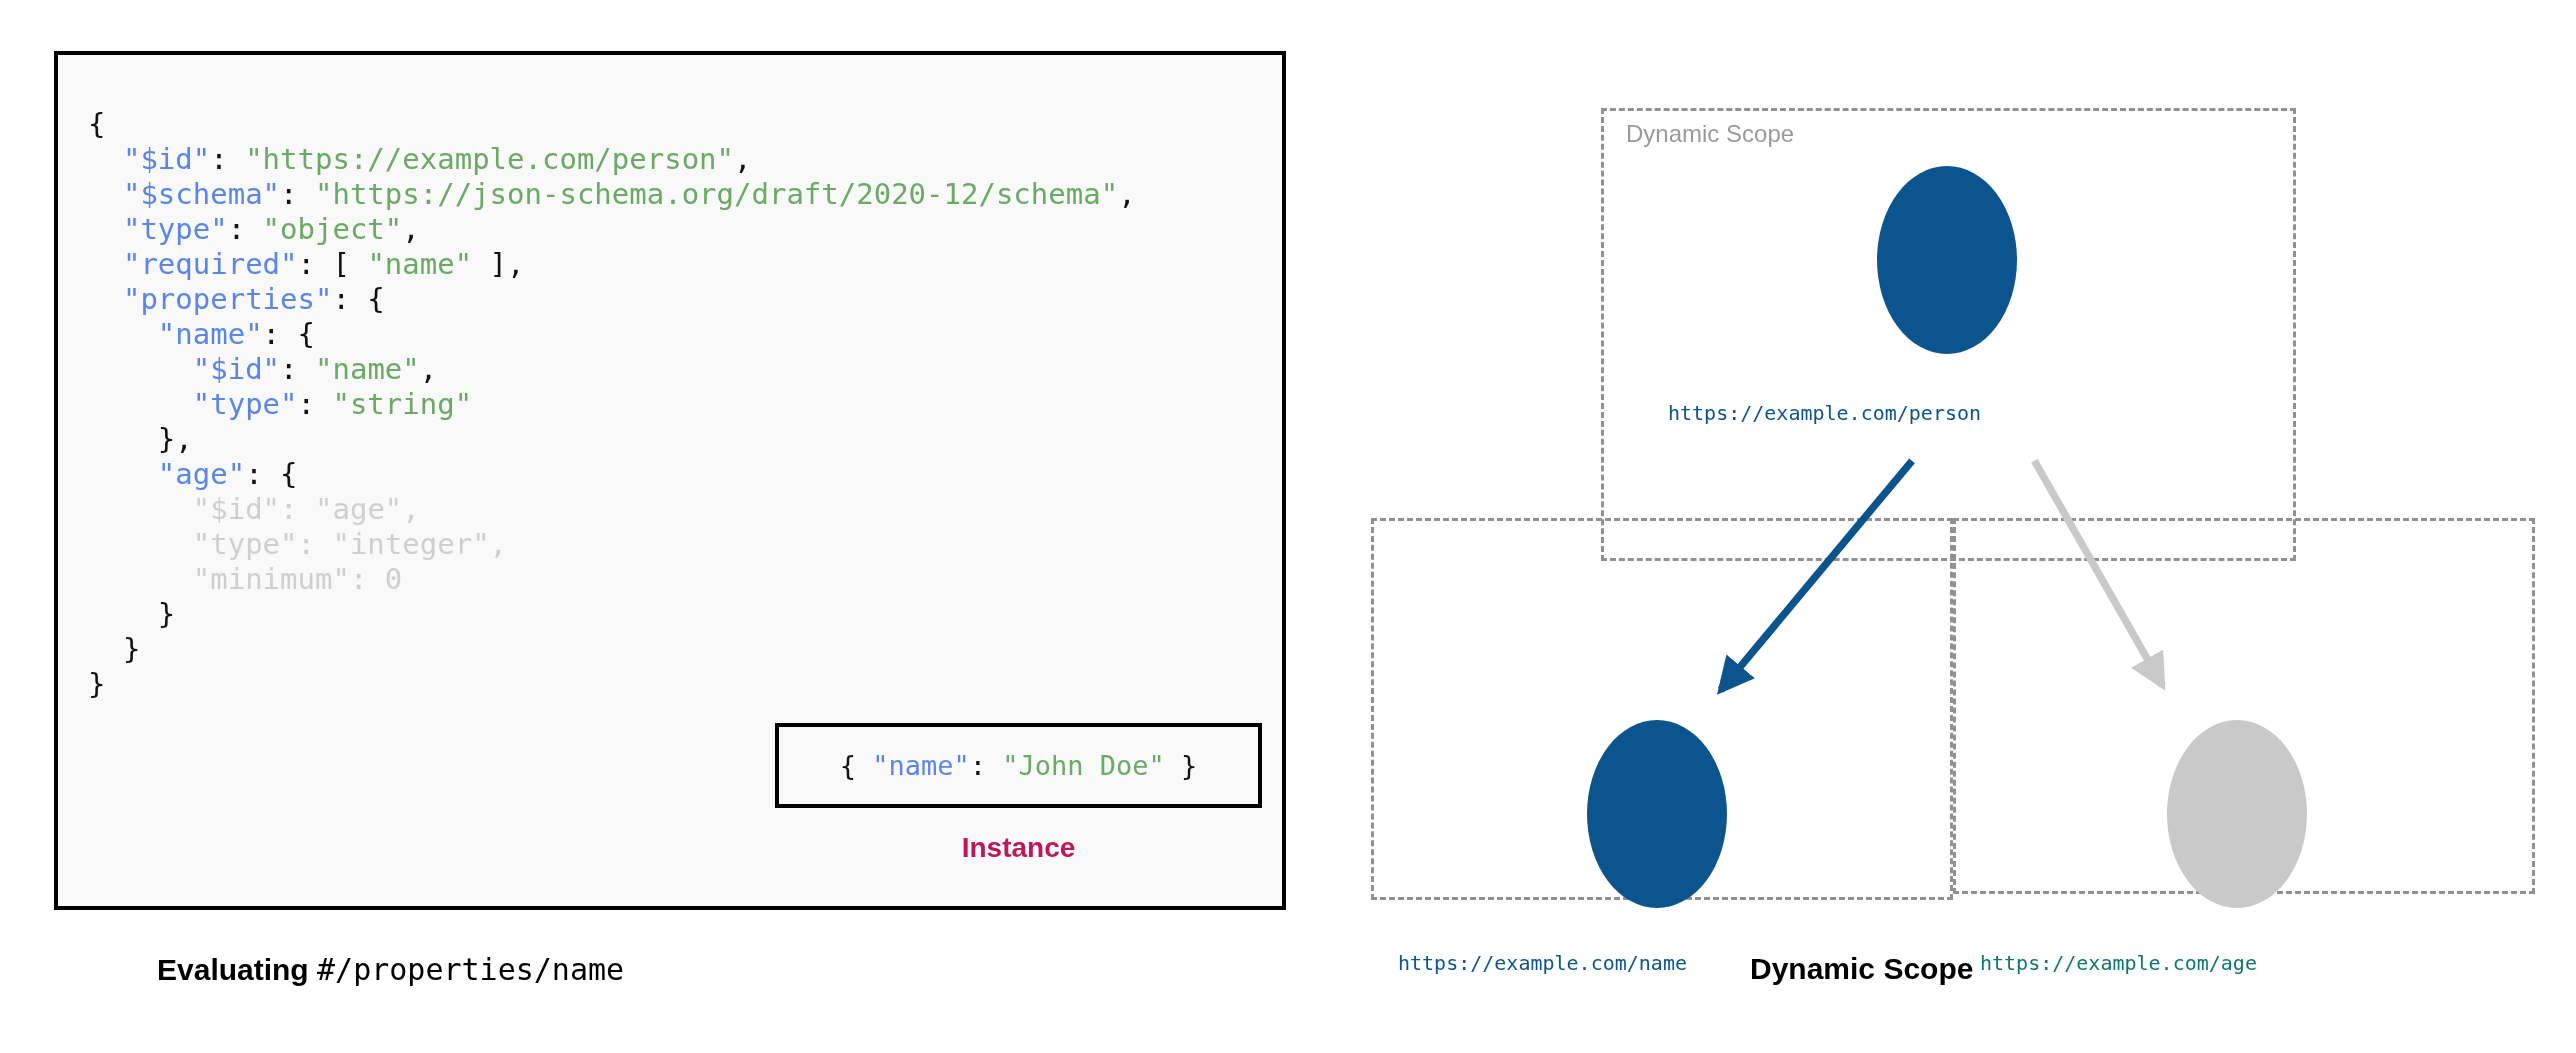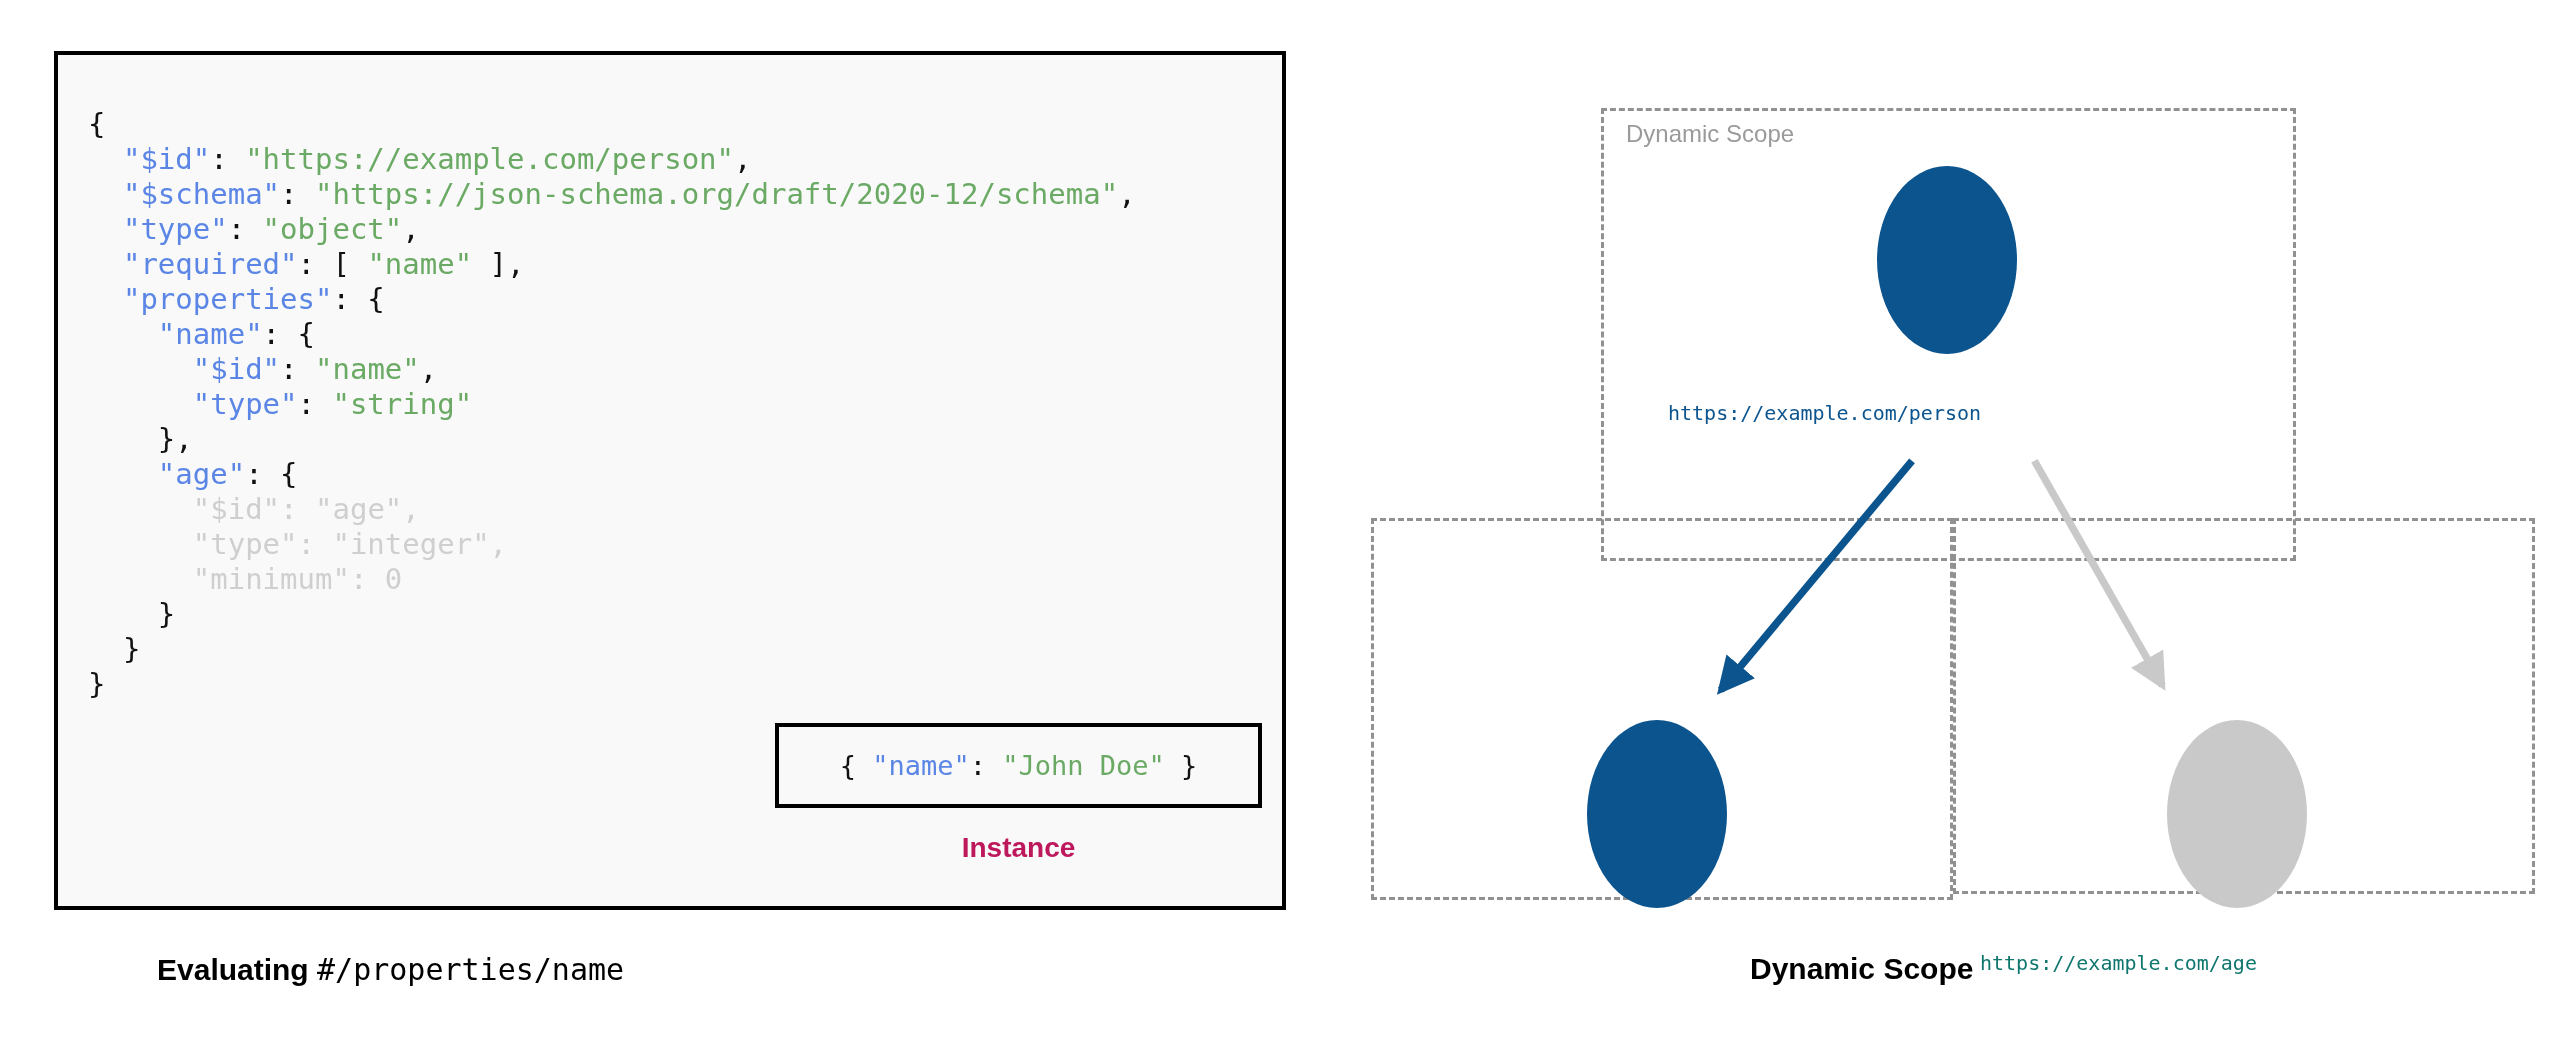--- a/index.html
+++ b/index.html
@@ -107,17 +107,18 @@
     </defs>
     <line x1="1008" y1="690" x2="672" y2="1093" stroke="#0b548e" stroke-width="13" marker-end="url(#ah-blue)"></line>
     <line x1="1223" y1="690" x2="1448" y2="1085" stroke="#c9c9c9" stroke-width="13" marker-end="url(#ah-grey)"></line>
   </svg>
 
   <div class="node blue" id="node-person"></div>
   <div class="node blue" id="node-name"></div>
   <div class="node grey" id="node-age"></div>
 
   <div class="url blue" id="url-person">https://example.com/person</div>
+  <div class="url blue" id="url-name">https://example.com/name</div>
   <div class="url grey" id="url-age">https://example.com/age</div>
 </div>
 
 <div id="right-caption">Dynamic Scope</div>
 
 
 </body></html>

